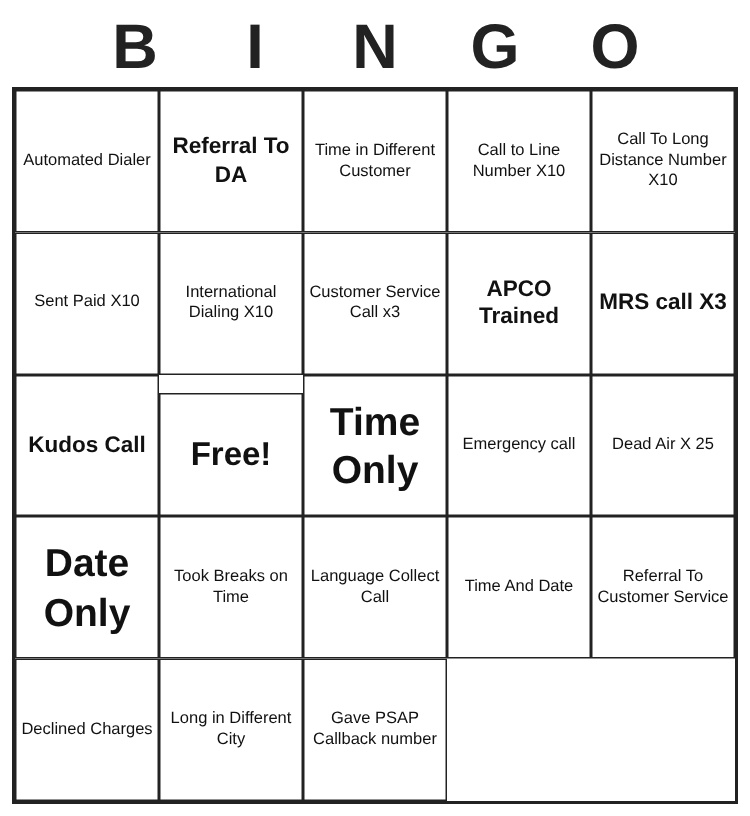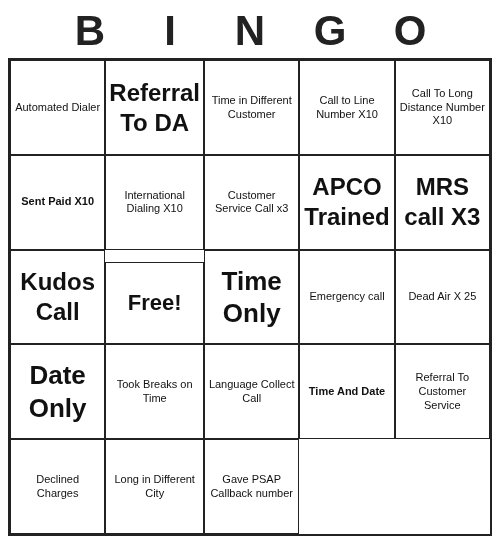--- a/index.html
+++ b/index.html
@@ -43,29 +43,29 @@
       align-items: center;
       justify-content: center;
       text-align: center;
       padding: 3px;
       font-size: 11px;
       color: #111;
       line-height: 1.25;
       background: white;
     }
     .cell.large-text {
-      font-size: 24px;
+      font-size: 15px;
       font-weight: bold;
     }
     .cell.xlarge-text {
       font-size: 26px;
       font-weight: bold;
     }
     .cell.bold {
-      font-weight: bold;
+      font-weight: normal;
     }
     .cell.free {
       font-size: 22px;
       font-weight: bold;
       margin-top: 12px;
     }
   </style>
 </head>
 <body>
 

